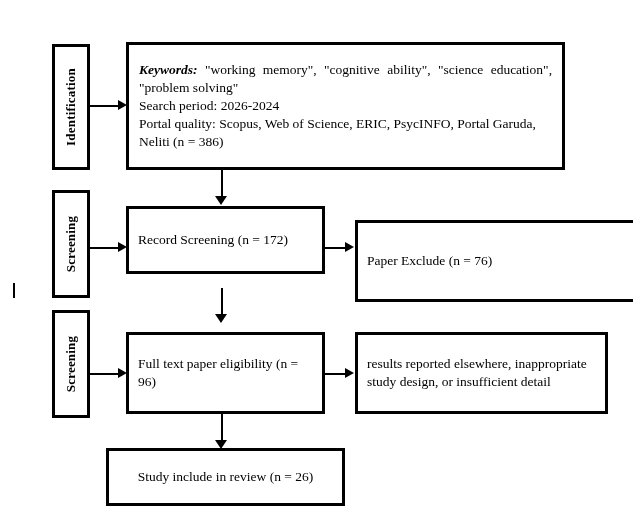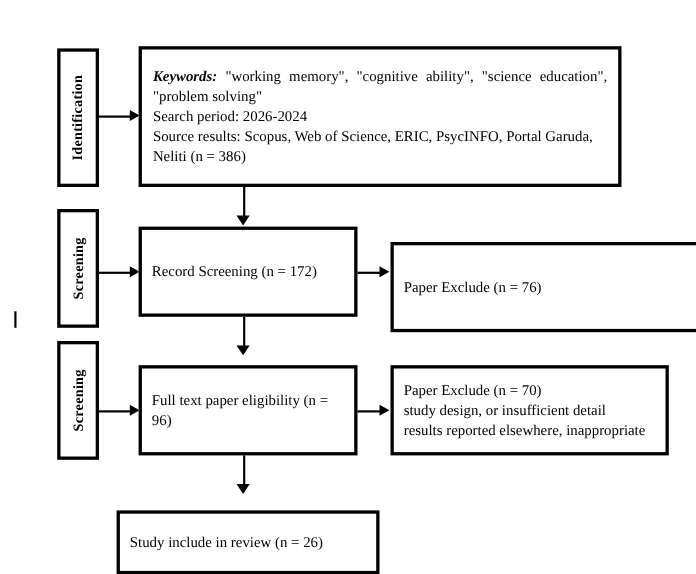--- a/index.html
+++ b/index.html
@@ -125,28 +125,28 @@
   <div class="hline" style="left:90px; top:247px; width:30px;"></div>
   <div class="arrow-right" style="left:118px; top:242px;"></div>
 
   <div class="hline" style="left:90px; top:373px; width:30px;"></div>
   <div class="arrow-right" style="left:118px; top:368px;"></div>
 
   <div class="box content-box" style="left:126px; top:42px; width:439px; height:128px;">
     <div class="content-inner">
       <p class="para just"><span class="bi">Keywords:</span> <span>"working memory", "cognitive ability", "science education", "problem solving"</span></p>
       <p class="para"><span class="b">Search period:</span> <span>2026-2024</span></p>
-      <p class="para"><span class="b">Source results:</span> <span>Scopus, Web of Science, ERIC, PsycINFO, Portal Garuda, Neliti (n = 386)</span></p>
+      <p class="para"><span class="b">Portal quality:</span> <span>Scopus, Web of Science, ERIC, PsycINFO, Portal Garuda, Neliti (n = 386)</span></p>
     </div>
   </div>
 
   <div class="vline" style="left:221px; top:170px; height:27px;"></div>
   <div class="arrow-down" style="left:215px; top:196px;"></div>
 
-  <div class="box content-box" style="left:126px; top:206px; width:199px; height:82px;">
+  <div class="box content-box" style="left:126px; top:206px; width:199px; height:68px;">
     <div class="content-inner tight">
       <p class="para"><span class="b">Record Screening</span> <span>(n = 172)</span></p>
     </div>
   </div>
 
   <div class="hline" style="left:325px; top:247px; width:22px;"></div>
   <div class="arrow-right" style="left:345px; top:242px;"></div>
 
   <div class="box content-box" style="left:355px; top:220px; width:304px; height:82px;">
     <div class="content-inner tight">
@@ -161,28 +161,27 @@
     <div class="content-inner tight">
       <p class="para"><span class="b">Full text paper eligibility</span> <span>(n = 96)</span></p>
     </div>
   </div>
 
   <div class="hline" style="left:325px; top:373px; width:22px;"></div>
   <div class="arrow-right" style="left:345px; top:368px;"></div>
 
   <div class="box content-box" style="left:355px; top:332px; width:253px; height:82px;">
     <div class="content-inner tight">
-      <p class="para">Paper Exclude (n = 70)</p>
+      <p class="para">results reported elsewhere, inappropriate</p>
       <p class="para">study design, or insufficient detail</p>
-      <p class="para">results reported elsewhere, inappropriate</p>
     </div>
   </div>
 
   <div class="vline" style="left:221px; top:414px; height:27px;"></div>
   <div class="arrow-down" style="left:215px; top:440px;"></div>
 
-  <div class="box content-box" style="left:106px; top:464px; width:239px; height:58px;">
+  <div class="box content-box" style="left:106px; top:448px; width:239px; height:58px;text-align:center;">
     <div class="content-inner tight">
       <p class="para"><span class="b">Study include in review</span> <span>(n = 26)</span></p>
     </div>
   </div>
 
 </div>
 
 </body></html>

